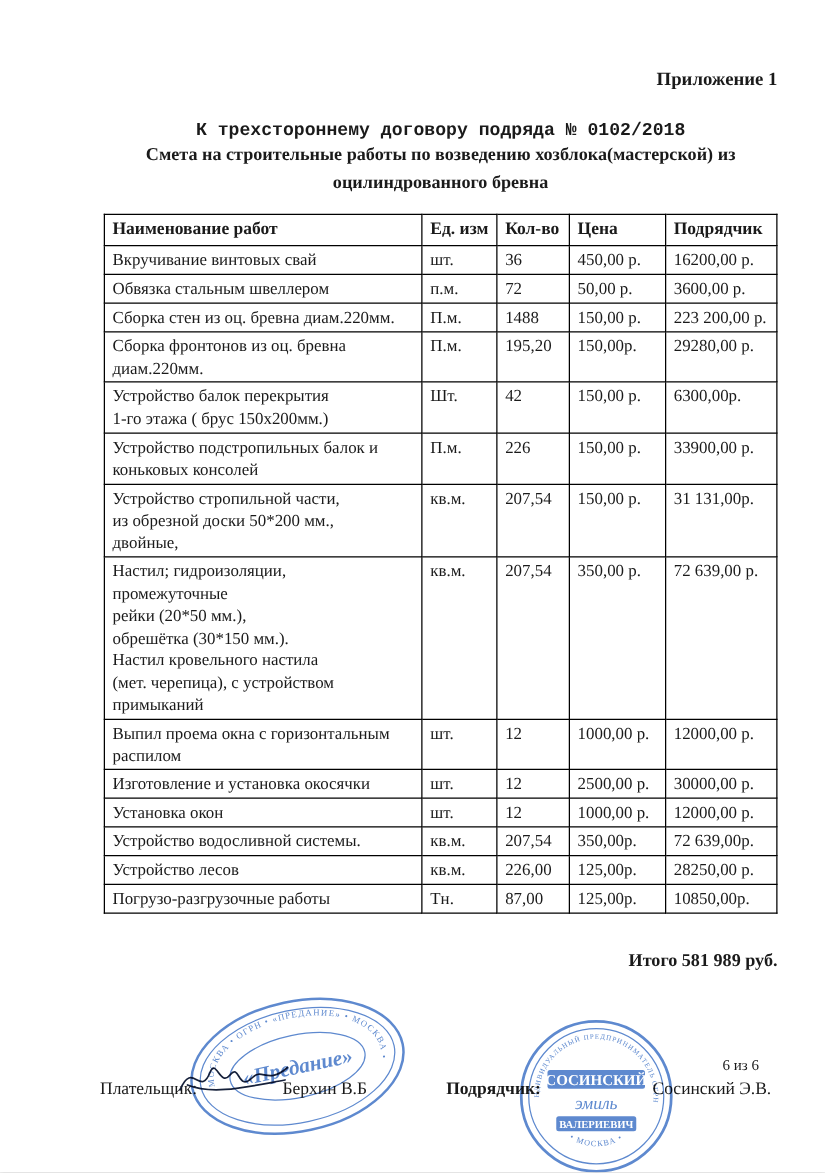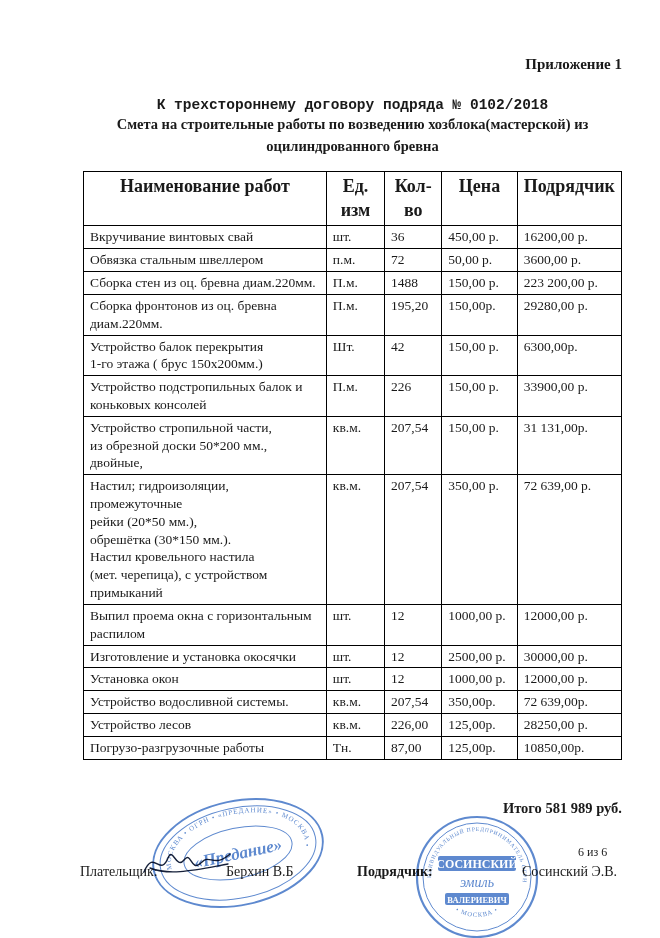--- a/index.html
+++ b/index.html
@@ -27,25 +27,25 @@
   table.estimate{
     width:100%;border-collapse:collapse;margin-top:13px;
     font-size:13.5px;line-height:1.32;
   }
   table.estimate th, table.estimate td{
     border:1px solid #000;
     padding:2px 6px;
     vertical-align:top;
     text-align:left;
   }
-  table.estimate th{font-weight:bold;font-size:18px;padding:3px 6px;text-align:center;}
+  table.estimate th{font-weight:bold;font-size:14px;padding:3px 6px;}
   td.cell-name{white-space:pre-line;}
   td.cell-unit{text-align:center;}
   .total{
-    text-align:right;font-weight:bold;font-size:14.5px;margin-top:40px;
+    text-align:right;font-weight:bold;font-size:14.5px;margin-top:30px;
   }
   .footer-item{position:absolute;font-size:14px;}
   .lbl-payer{left:80px;top:864px;}
   .name-payer{left:226px;top:864px;}
   .lbl-contractor{left:357px;top:864px;font-weight:bold;}
   .name-contractor{left:522px;top:864px;}
   .page-number{left:578px;top:845px;font-size:12px;}
   .signature{position:absolute;left:140px;top:840px;}
   .signature svg{display:block;}
   .stamp{position:absolute;color:var(--stamp-blue);opacity:.82;mix-blend-mode:multiply;}

